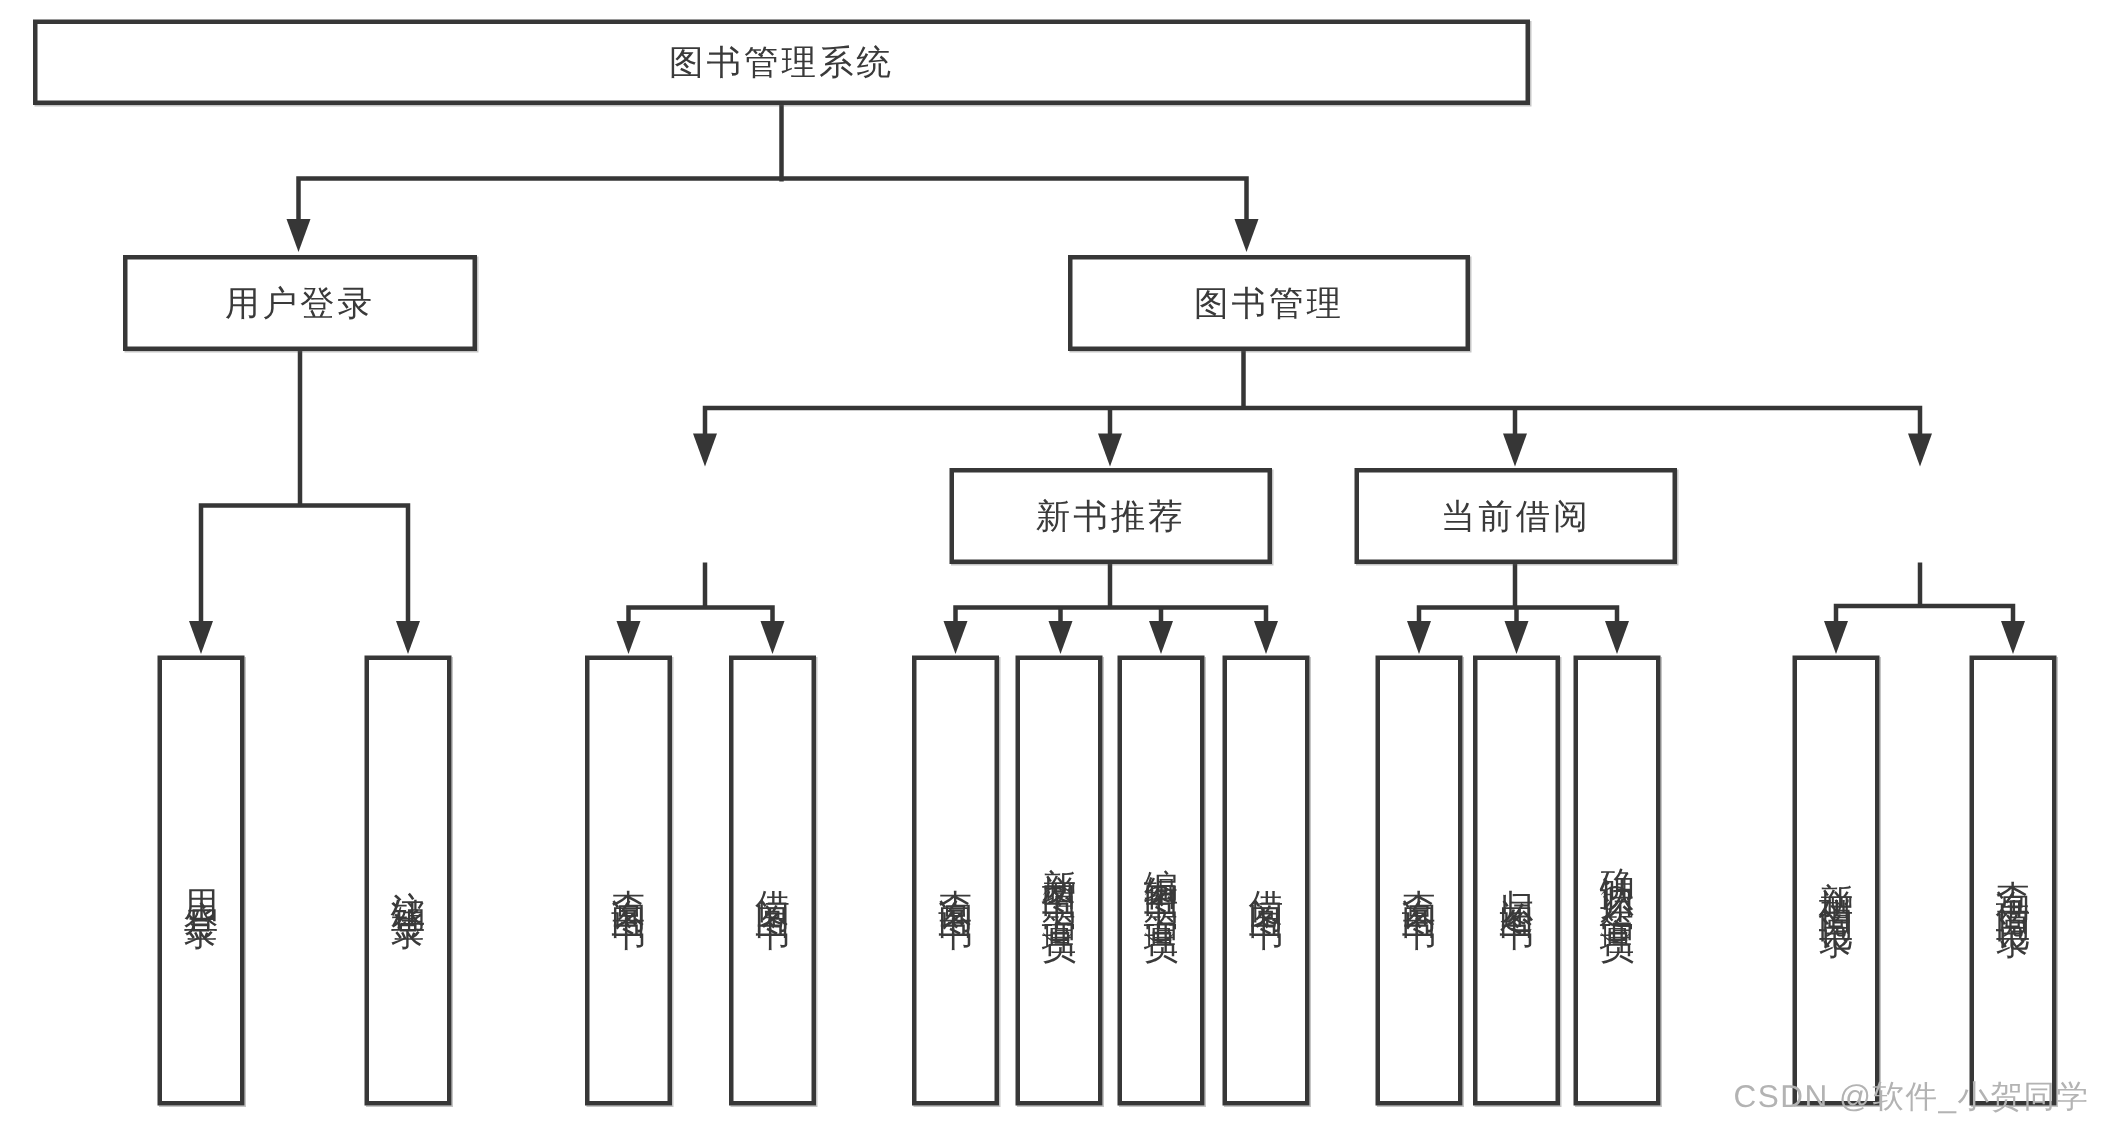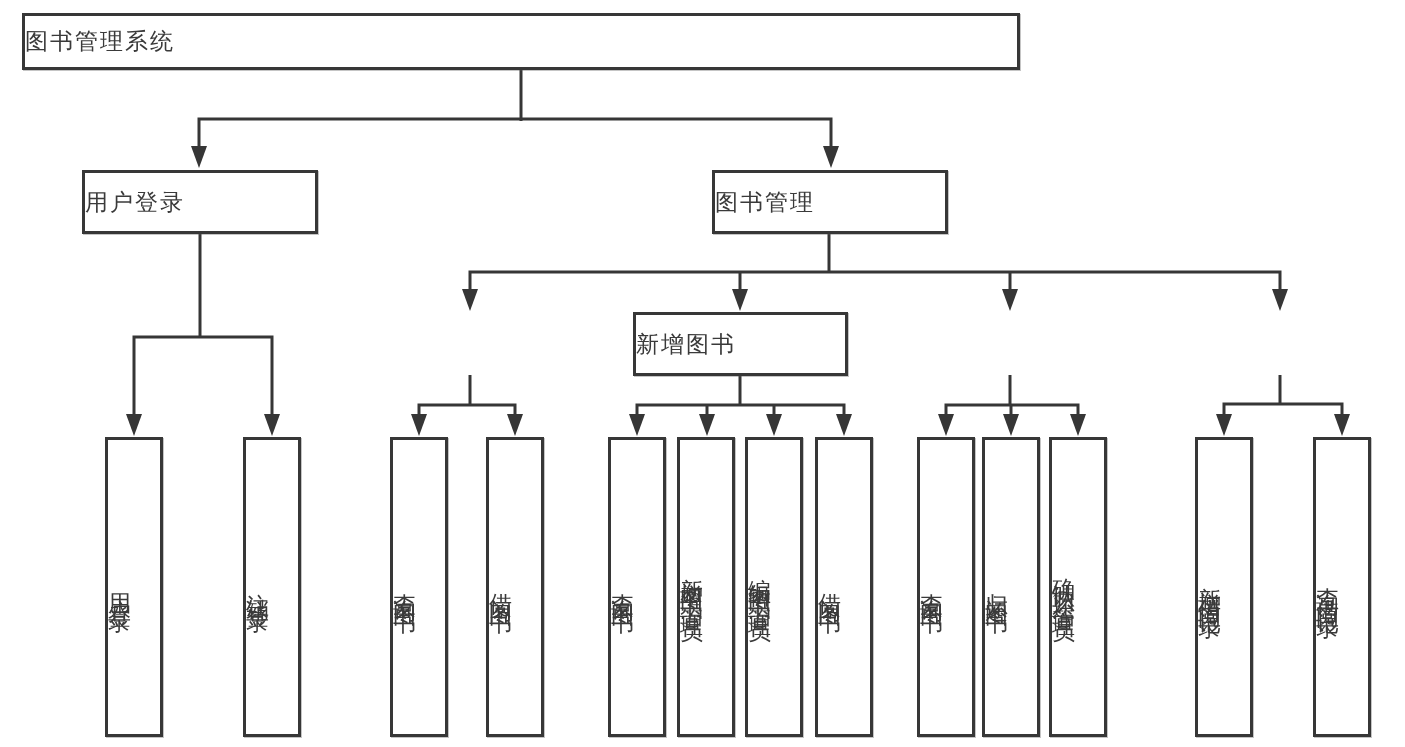--- a/index.html
+++ b/index.html
@@ -28,20 +28,21 @@
     stroke: none;
   }
   .node {
     position: absolute;
     z-index: 1;
     background: #ffffff;
     border: 3px solid var(--box-border, #373737);
     box-shadow: 1px 1px 0 rgba(90,90,90,0.35);
     display: flex;
     align-items: center;
+    justify-content: center;
     color: var(--text, #3a3a3a);
   }
   .node .lbl {
     font-size: 23px;
     letter-spacing: 2px;
     white-space: nowrap;
   }
   .leaf .lbl {
     writing-mode: vertical-rl;
     text-orientation: mixed;
@@ -112,26 +113,29 @@
     <polygon points="1342,436 1334,414 1350,414"></polygon>
   </svg>
 
   <div class="node" style="left:22px; top:13px; width:998px; height:57px;">
     <span class="lbl">图书管理系统</span>
   </div>
 
   <div class="node" style="left:82px; top:170px; width:236px; height:64px;">
     <span class="lbl">用户登录</span>
   </div>
-  <div class="node" style="left:712px; top:170px; width:236px; height:64px;font-family:Liberation Serif, serif;">
+  <div class="node" style="left:712px; top:170px; width:268px; height:64px;font-family:Liberation Serif, serif;">
     <span class="lbl">图书管理</span>
   </div>
 
   <div class="node" style="left:633px; top:312px; width:215px; height:64px;">
-    <span class="lbl">新增图书</span>
+    <span class="lbl">新书推荐</span>
+  </div>
+  <div class="node" style="left:903px; top:312px; width:215px; height:64px;">
+    <span class="lbl">当前借阅</span>
   </div>
 
   <div class="node leaf" style="left:105px; top:437px; width:58px; height:300px;">
     <span class="lbl">用户登录</span>
   </div>
   <div class="node leaf" style="left:243px; top:437px; width:58px; height:300px;">
     <span class="lbl">注销登录</span>
   </div>
   <div class="node leaf" style="left:390px; top:437px; width:58px; height:300px;">
     <span class="lbl">查询图书</span>
@@ -160,14 +164,15 @@
   <div class="node leaf" style="left:1049px; top:437px; width:58px; height:300px;">
     <span class="lbl">确认归还（管理员）</span>
   </div>
   <div class="node leaf" style="left:1195px; top:437px; width:58px; height:300px;">
     <span class="lbl">新增借阅记录</span>
   </div>
   <div class="node leaf" style="left:1313px; top:437px; width:58px; height:300px;">
     <span class="lbl">查询借阅记录</span>
   </div>
 
+  <div class="watermark">CSDN @软件_小贺同学</div>
 
 </div>
 
 </body></html>

